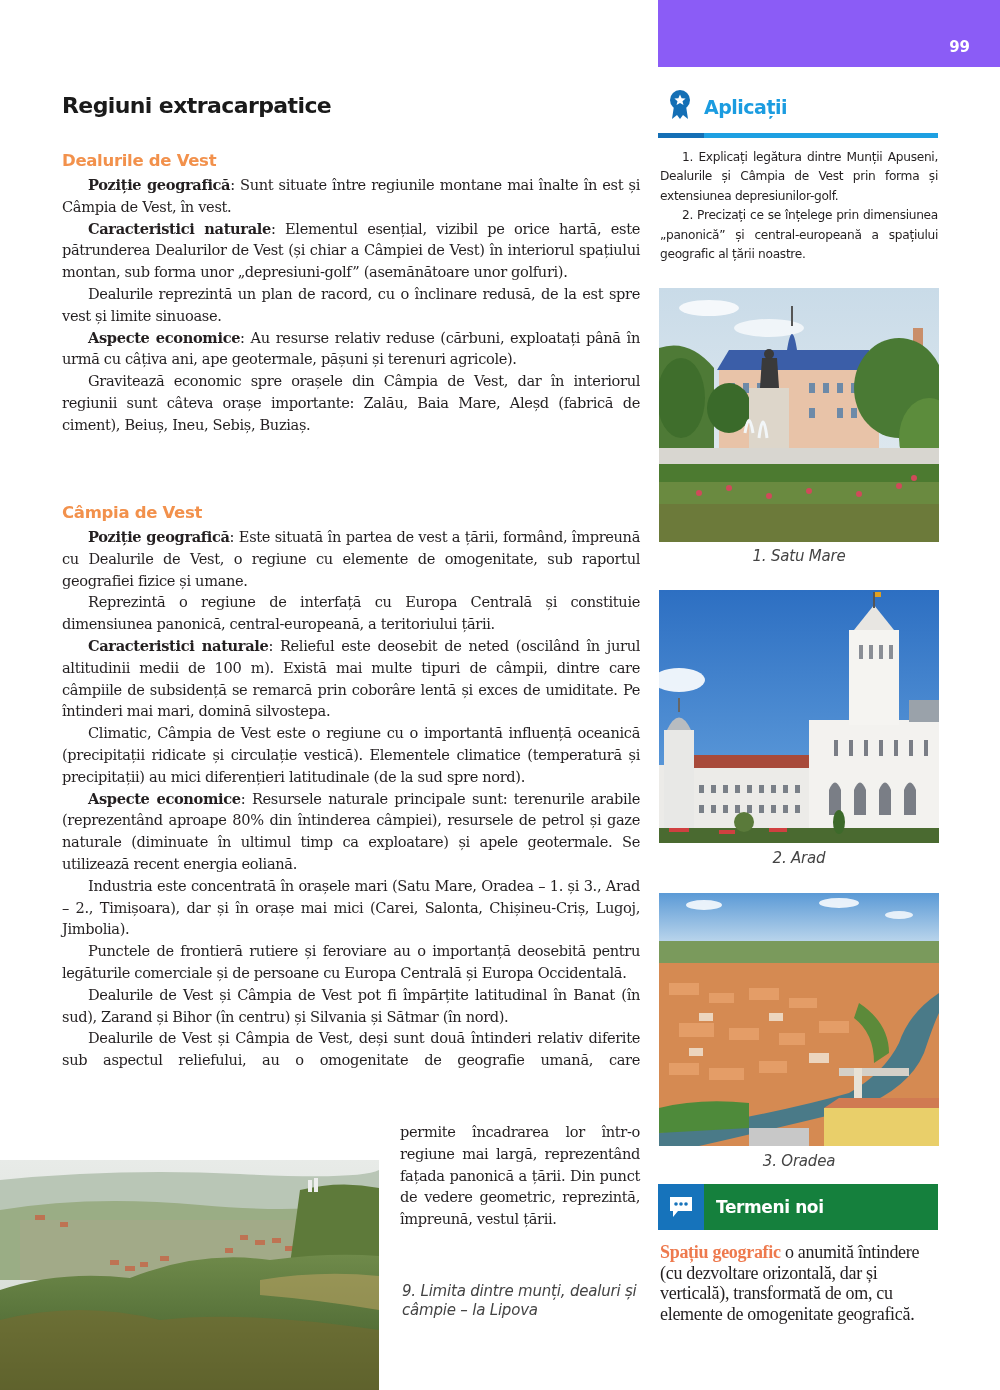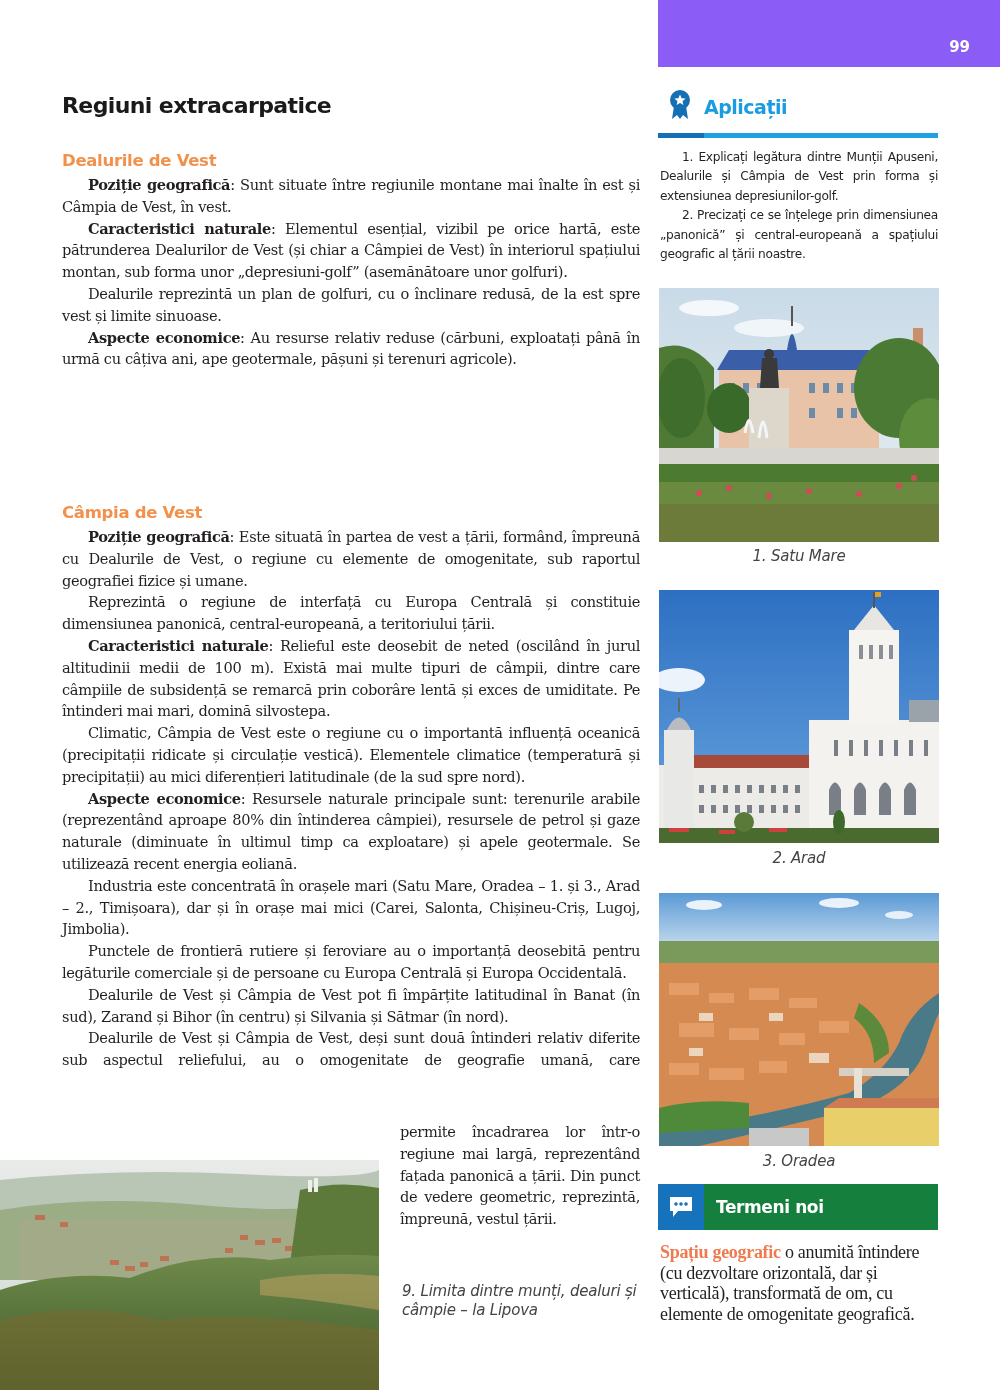--- a/index.html
+++ b/index.html
@@ -42,22 +42,23 @@
 <div class="page-tab">
   <span class="page-number">99</span>
 </div>
 
 <h1 class="main-title">Regiuni extracarpatice</h1>
 
 <h2 class="section-heading" style="top:151px">Dealurile de Vest</h2>
 <div class="body-text" style="top:174px">
   <p><b>Poziție geografică</b><span>: Sunt situate între regiunile montane mai înalte în est și Câmpia de Vest, în vest.</span></p>
   <p><b>Caracteristici naturale</b><span>: Elementul esențial, vizibil pe orice hartă, este pătrunderea Dealurilor de Vest (și chiar a Câmpiei de Vest) în interiorul spațiului montan, sub forma unor „depresiuni-golf” (asemănătoare unor golfuri).</span></p>
-  <p><span>Dealurile reprezintă un plan de golfuri, cu o înclinare redusă, de la est spre vest și limite sinuoase.</span></p>
+  <p><span>Dealurile reprezintă un plan de racord, cu o înclinare redusă, de la est spre vest și limite sinuoase.</span></p>
   <p><b>Aspecte economice</b><span>: Au resurse relativ reduse (cărbuni, exploatați până în urmă cu câțiva ani, ape geotermale, pășuni și terenuri agricole).</span></p>
+  <p><span>Gravitează economic spre orașele din Câmpia de Vest, dar în interiorul regiunii sunt câteva orașe importante: Zalău, Baia Mare, Aleșd (fabrică de ciment), Beiuș, Ineu, Sebiș, Buziaș.</span></p>
 </div>
 
 <h2 class="section-heading" style="top:503px">Câmpia de Vest</h2>
 <div class="body-text" style="top:526px">
   <p><b>Poziție geografică</b><span>: Este situată în partea de vest a țării, formând, împreună cu Dealurile de Vest, o regiune cu elemente de omogenitate, sub raportul geografiei fizice și umane.</span></p>
   <p><span>Reprezintă o regiune de interfață cu Europa Centrală și constituie dimensiunea panonică, central-europeană, a teritoriului țării.</span></p>
   <p><b>Caracteristici naturale</b><span>: Relieful este deosebit de neted (oscilând în jurul altitudinii medii de 100 m). Există mai multe tipuri de câmpii, dintre care câmpiile de subsidență se remarcă prin coborâre lentă și exces de umiditate. Pe întinderi mai mari, domină silvostepa.</span></p>
   <p><span>Climatic, Câmpia de Vest este o regiune cu o importantă influență oceanică (precipitații ridicate și circulație vestică). Elementele climatice (temperatură și precipitații) au mici diferențieri latitudinale (de la sud spre nord).</span></p>
   <p><b>Aspecte economice</b><span>: Resursele naturale principale sunt: terenurile arabile (reprezentând aproape 80% din întinderea câmpiei), resursele de petrol și gaze naturale (diminuate în ultimul timp ca exploatare) și apele geotermale. Se utilizează recent energia eoliană.</span></p>
   <p><span>Industria este concentrată în orașele mari (Satu Mare, Oradea – 1. și 3., Arad – 2., Timișoara), dar și în orașe mai mici (Carei, Salonta, Chișineu-Criș, Lugoj, Jimbolia).</span></p>

